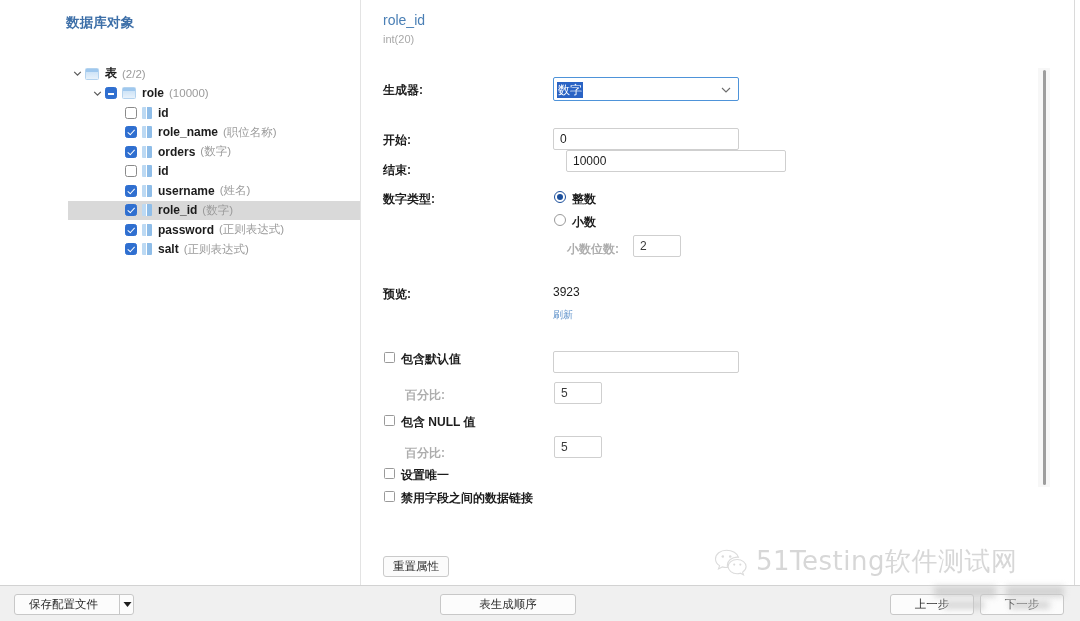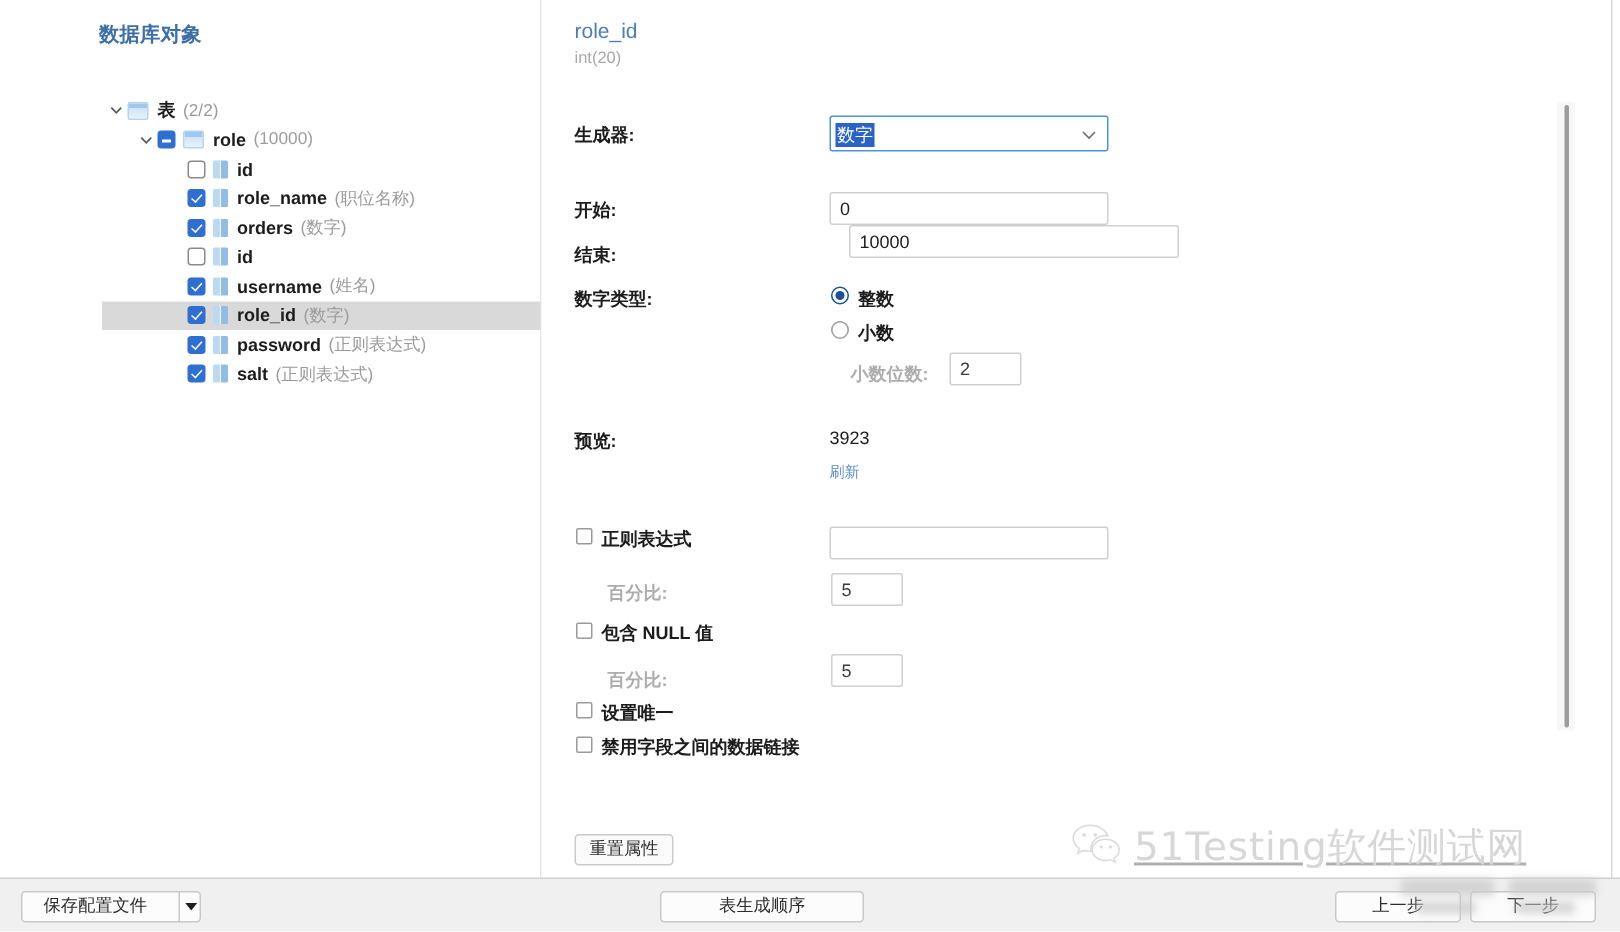--- a/index.html
+++ b/index.html
@@ -347,25 +347,24 @@
   #btn-options { left: 292px; width: 138px; }
   #btn-table-order { left: 440px; width: 136px; }
   #btn-prev { left: 890px; width: 84px; }
   #btn-next { left: 980px; width: 84px; }
 
   
   #watermark {
     position: absolute;
     left: 714px; top: 548px;
     display: flex;
-    align-items: flex-end;
+    align-items: flex-start;
     opacity: .35;
     pointer-events: none;
     user-select: none;
-    text-decoration: underline;
   }
   #watermark-text {
     font-size: 26px;
     color: #8e8e8e;
     font-family: "DejaVu Sans", sans-serif;
     letter-spacing: .5px;
     line-height: 1;
   }
   #wechat-icon { margin-right: 8px; }
 
@@ -504,21 +503,21 @@
     <div class="radio-label" style="left:211px; top:214px;">小数</div>
 
     <div class="form-label dim" style="left:206px; top:241px;">小数位数:</div>
     <input class="txtbox small" style="left: 272px; top: 235px; width: 48px; height: 22px;" value="2">
 
     <div class="form-label" style="left:22px; top:286px;">预览:</div>
     <div id="preview-value">3923</div>
     <div id="refresh-link">刷新</div>
 
     <div class="fcb" style="left:23px; top:352px;"></div>
-    <div class="fcb-label" style="left:40px; top:351px;">正则表达式</div>
+    <div class="fcb-label" style="left:40px; top:351px;">包含默认值</div>
     <input class="txtbox" style="left: 192px; top: 351px; width: 186px; height: 22px;" value="">
 
     <div class="form-label dim" style="left:44px; top:387px;">百分比:</div>
     <input class="txtbox small" style="left: 193px; top: 382px; width: 48px; height: 22px;" value="5">
 
     <div class="fcb" style="left:23px; top:415px;"></div>
     <div class="fcb-label" style="left:40px; top:414px;">包含 NULL 值</div>
 
     <div class="form-label dim" style="left:44px; top:445px;">百分比:</div>
     <input class="txtbox small" style="left: 193px; top: 436px; width: 48px; height: 22px;" value="5">

